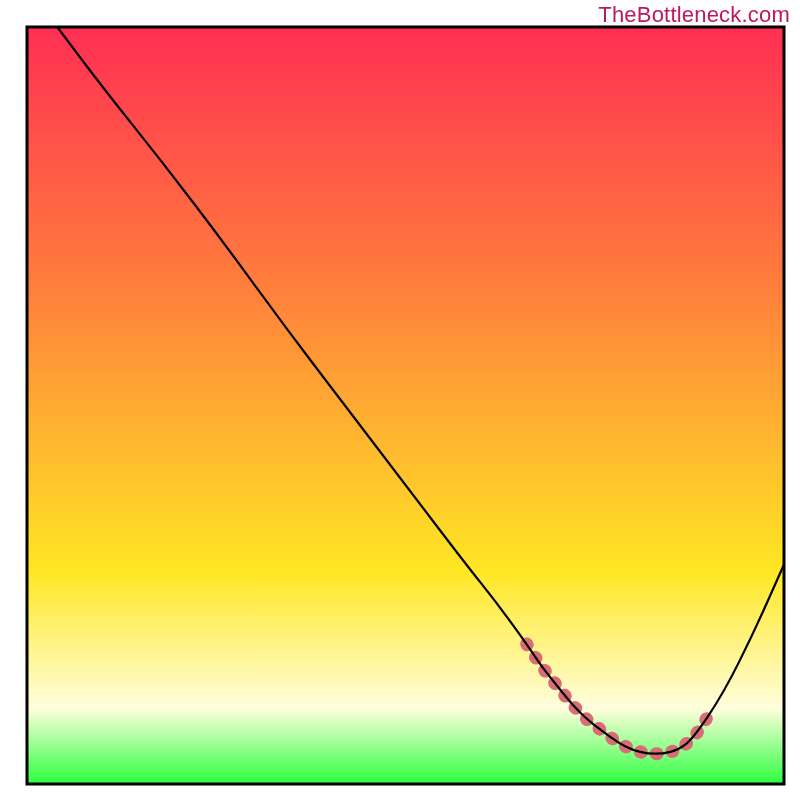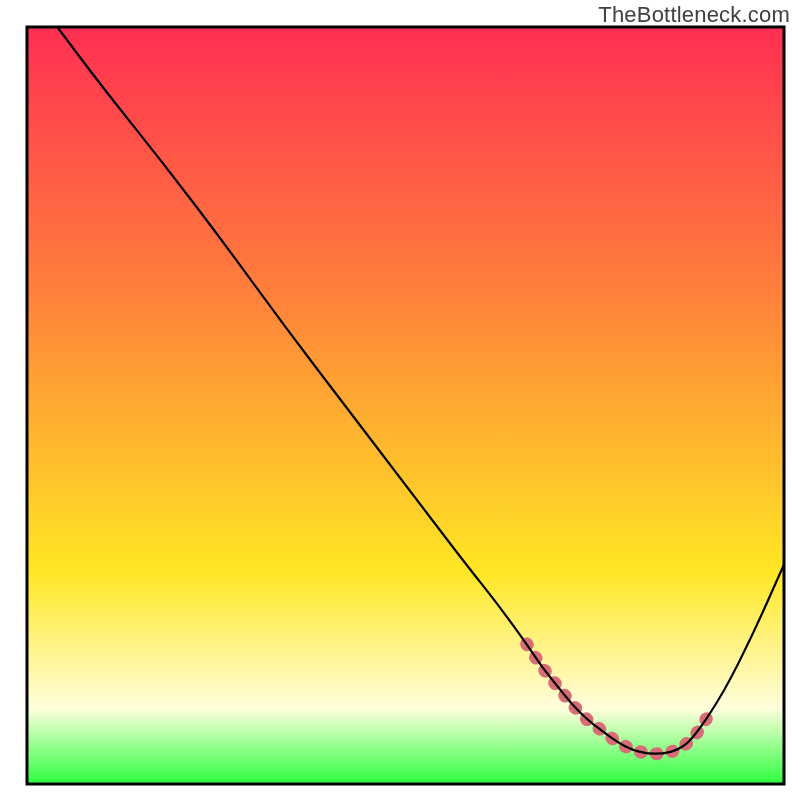--- a/index.html
+++ b/index.html
@@ -13,21 +13,21 @@
   }
   .stage {
     position: relative;
     width: 800px;
     height: 800px;
   }
   .watermark {
     position: absolute;
     top: 2px;
     right: 10px;
-    color: #404040;
+    color: #be185d;
     font-size: 22px;
     font-weight: 500;
     letter-spacing: 0.2px;
     z-index: 5;
     user-select: none;
   }
   svg {
     display: block;
     position: absolute;
     left: 0; top: 0;

